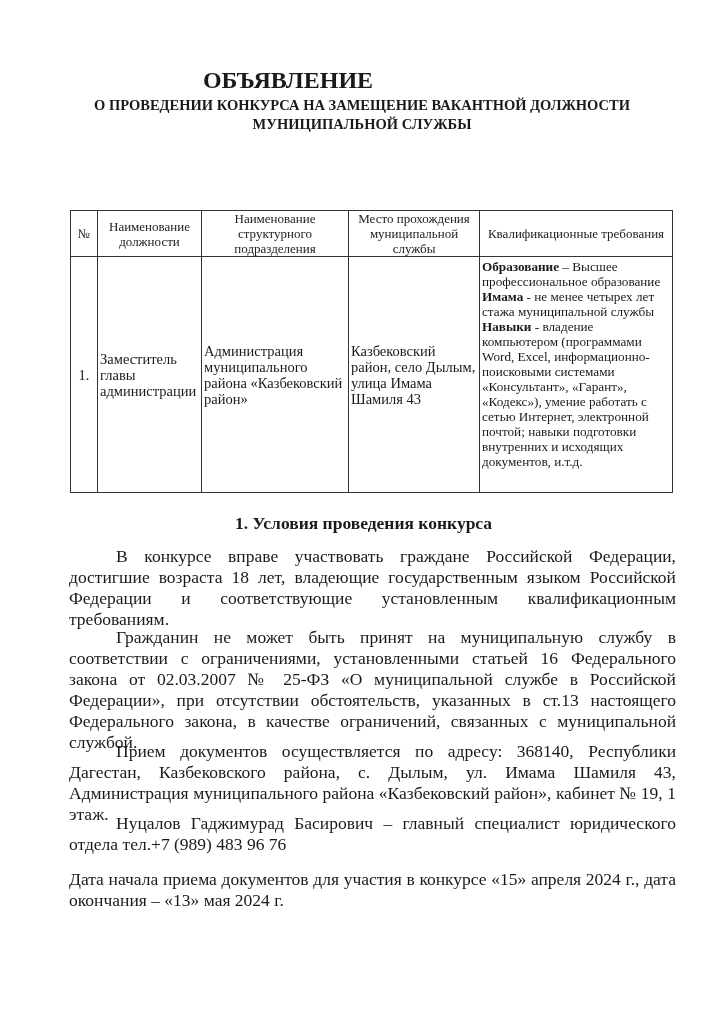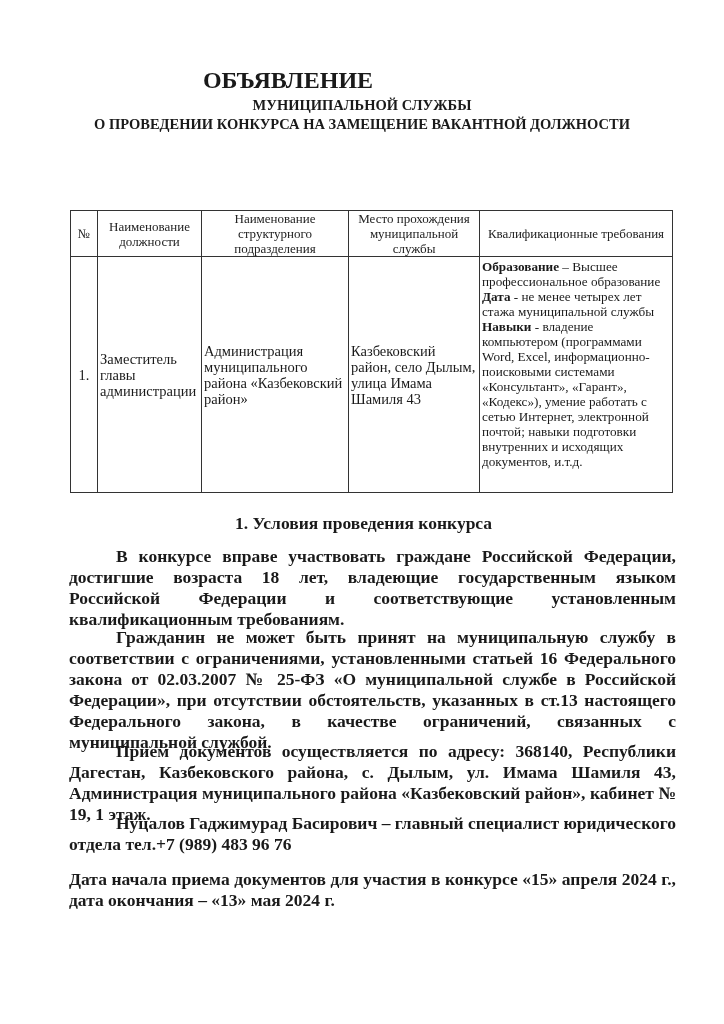--- a/index.html
+++ b/index.html
@@ -30,58 +30,58 @@
   table.vac td { vertical-align: middle; font-size: 14.5px; line-height: 16px; }
   table.vac td.req { vertical-align: top; font-size: 13.2px; line-height: 15px; padding-top: 2px; }
   table.vac td.num { text-align: center; font-size: 14.5px; }
   .c0 { width: 22px; } .c1 { width: 99px; } .c2 { width: 142px; } .c3 { width: 126px; }
   .section-title {
     position: absolute; left: 4px; width: 719px; top: 512px; text-align: center;
     font-weight: bold; font-size: 17.5px; line-height: 22px;
   }
   .para {
     position: absolute; left: 69px; width: 607px;
-    font-size: 17.5px; line-height: 21px; text-align: justify; text-indent: 47px; font-weight: bold;
+    font-size: 17.5px; line-height: 21px; text-align: justify; text-indent: 47px;
   }
   .p1 { top: 546px; }
   .p2 { top: 627px; }
   .p3 { top: 741px; }
   .p4 { top: 813px; }
   .p5 { top: 869px; text-indent: 0; }
   b { font-weight: bold; }
 </style>
 </head>
 <body>
 
 <div class="page">
   <div class="title">ОБЪЯВЛЕНИЕ</div>
   <div class="subtitle">
+    <div>О ПРОВЕДЕНИИ КОНКУРСА НА ЗАМЕЩЕНИЕ ВАКАНТНОЙ ДОЛЖНОСТИ</div>
     <div>МУНИЦИПАЛЬНОЙ СЛУЖБЫ</div>
-    <div>О ПРОВЕДЕНИИ КОНКУРСА НА ЗАМЕЩЕНИЕ ВАКАНТНОЙ ДОЛЖНОСТИ</div>
   </div>
 
   <table class="vac">
     <thead>
       <tr>
         <th class="c0">№</th>
         <th class="c1">Наименование должности</th>
         <th class="c2">Наименование структурного подразделения</th>
         <th class="c3">Место прохождения муниципальной службы</th>
         <th class="c4">Квалификационные требования</th>
       </tr>
     </thead>
     <tbody>
       <tr>
         <td class="num">1.</td>
         <td>Заместитель главы администрации</td>
         <td>Администрация муниципального района «Казбековский район»</td>
         <td>Казбековский район, село Дылым, улица Имама Шамиля 43</td>
         <td class="req">
           <b>Образование</b><span> – Высшее профессиональное образование</span><br>
-          <b>Дата</b><span> - не менее четырех лет стажа муниципальной службы</span><br>
+          <b>Имама</b><span> - не менее четырех лет стажа муниципальной службы</span><br>
           <b>Навыки</b><span> - владение компьютером (программами Word, Excel, информационно-поисковыми системами «Консультант», «Гарант», «Кодекс»), умение работать с сетью Интернет, электронной почтой; навыки подготовки внутренних и исходящих документов, и.т.д.</span>
         </td>
       </tr>
     </tbody>
   </table>
 
   <div class="section-title">1. Условия проведения конкурса</div>
   <div class="para p1">В конкурсе вправе участвовать граждане Российской Федерации, достигшие возраста 18 лет, владеющие государственным языком Российской Федерации и соответствующие установленным квалификационным требованиям.</div>
   <div class="para p2">Гражданин не может быть принят на муниципальную службу в соответствии с ограничениями, установленными статьей 16 Федерального закона от 02.03.2007 № 25-ФЗ «О муниципальной службе в Российской Федерации», при отсутствии обстоятельств, указанных в ст.13 настоящего Федерального закона, в качестве ограничений, связанных с муниципальной службой.</div>
   <div class="para p3">Прием документов осуществляется по адресу: 368140, Республики Дагестан, Казбековского района, с. Дылым, ул. Имама Шамиля 43, Администрация муниципального района «Казбековский район», кабинет № 19, 1 этаж.</div>

